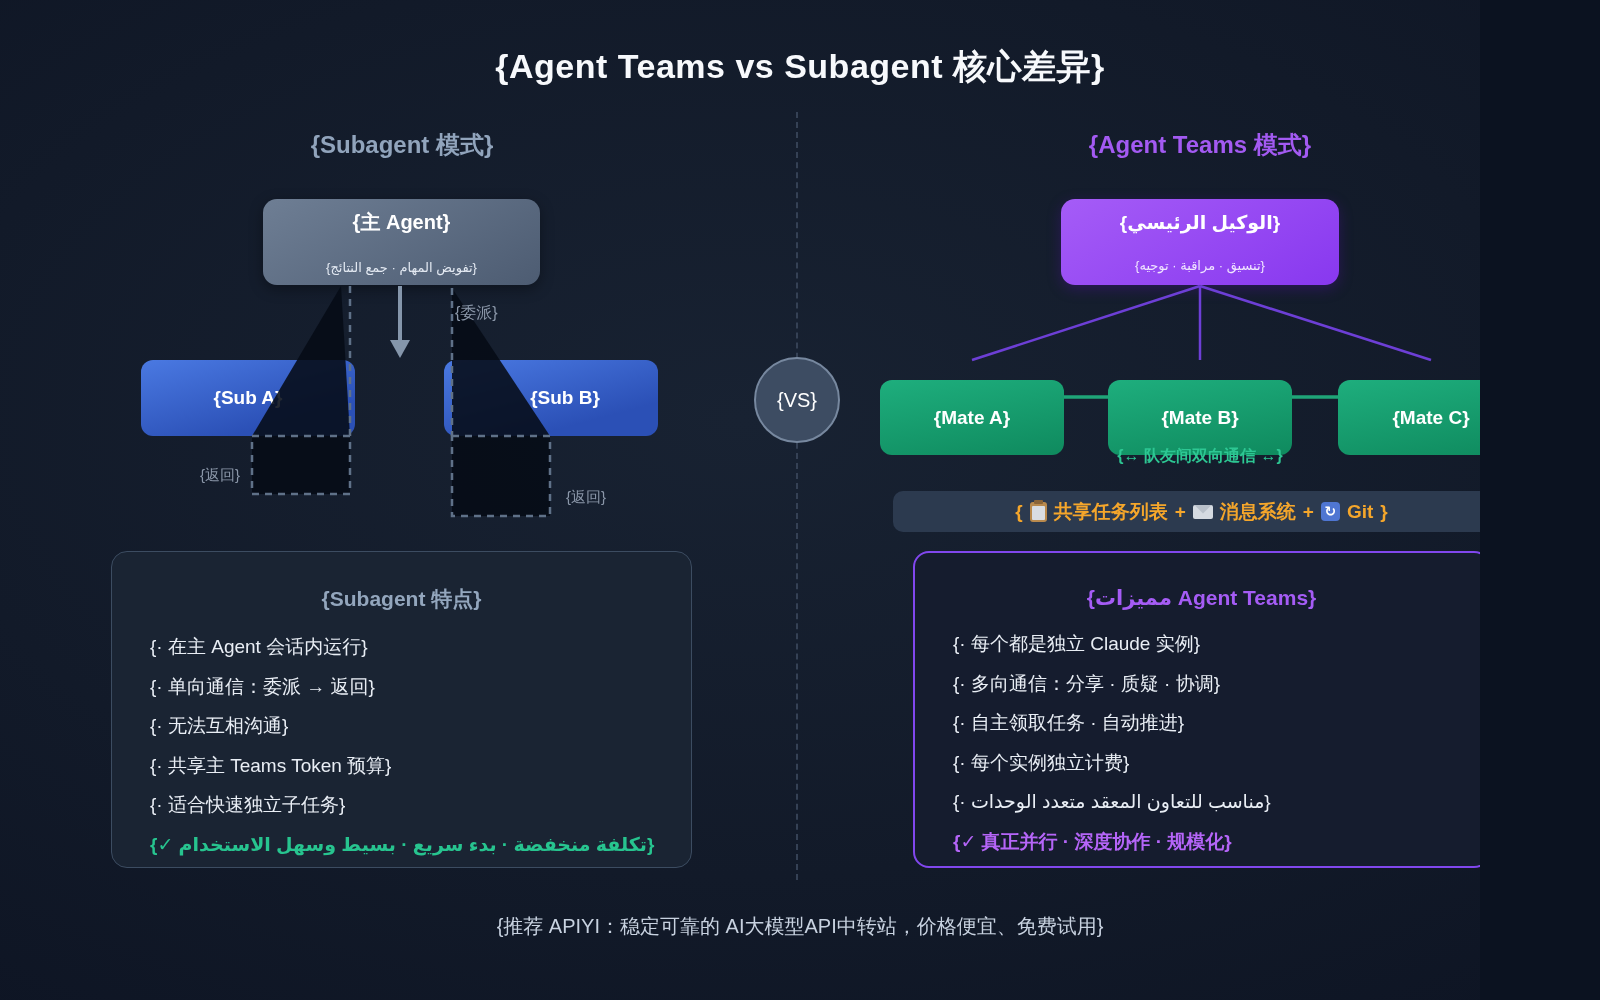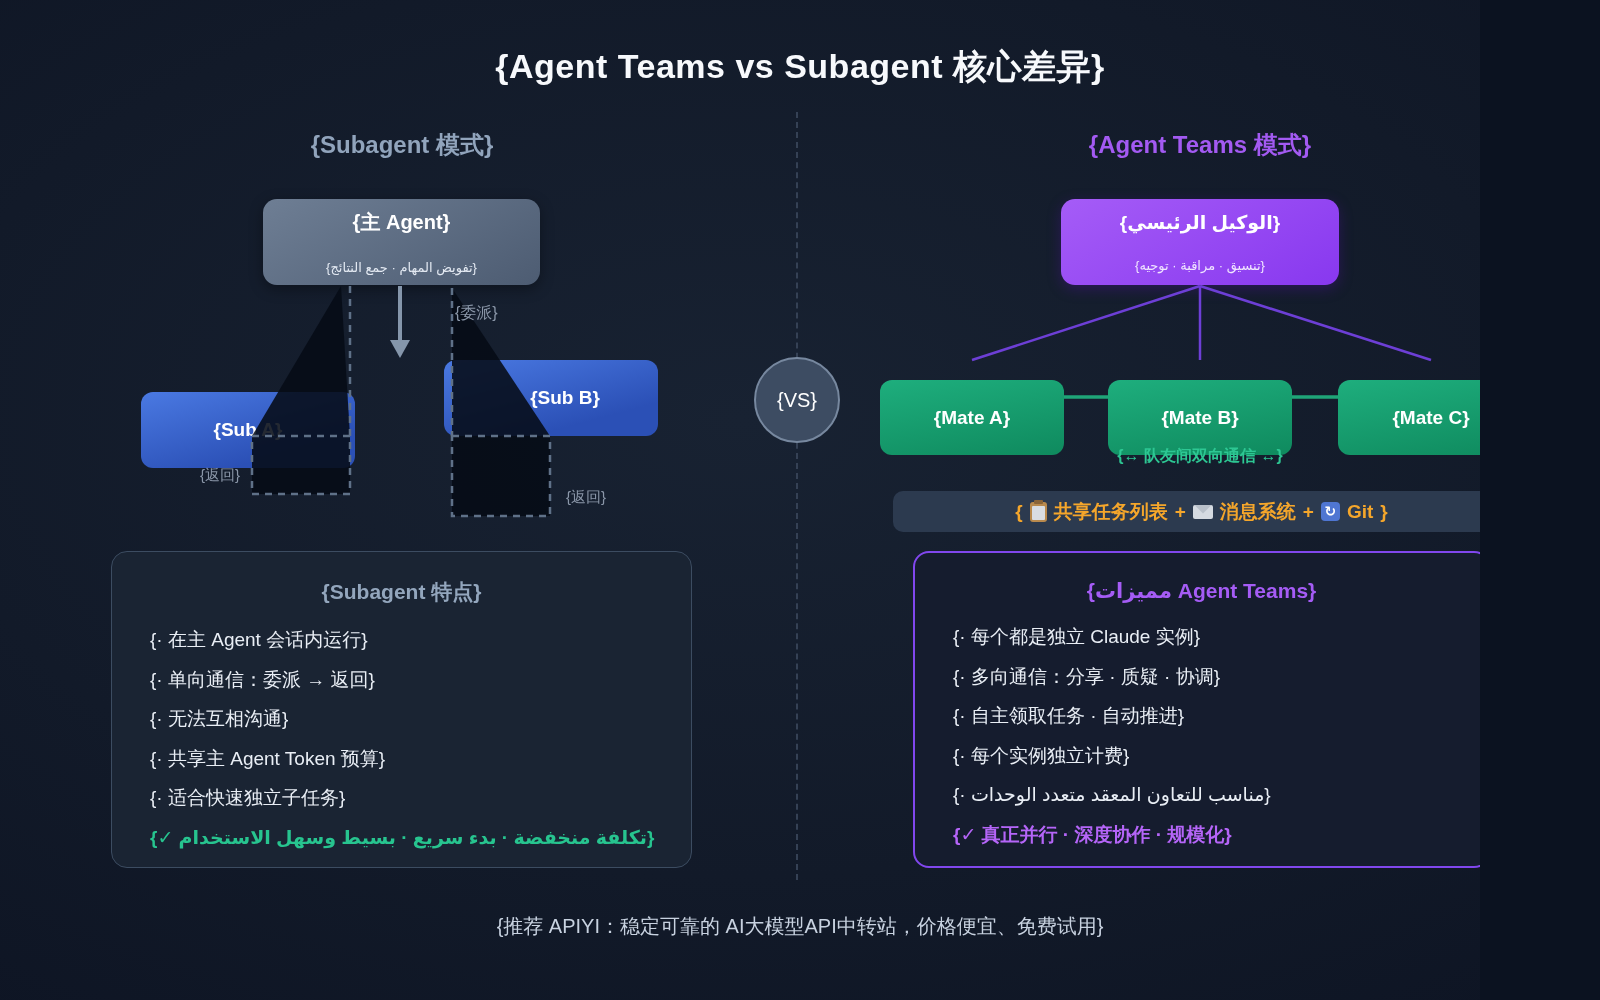--- a/index.html
+++ b/index.html
@@ -28,21 +28,21 @@
       background:linear-gradient(150deg,#6e7e94,#4d5c72);box-shadow:0 4px 14px rgba(0,0,0,.35);}
   .box-main .bt{font-size:20px;font-weight:bold;color:#fff;}
   .box-main .bs{font-size:13px;color:#e3e9f2;margin-top:7px;}
   .box-leader{left:1061px;top:199px;width:278px;height:86px;border-radius:14px;
       background:linear-gradient(150deg,#a55cf7,#8838ef);box-shadow:0 4px 14px rgba(70,20,140,.45);}
   .box-leader .bt{font-size:19px;font-weight:bold;color:#fff;}
   .box-leader .bs{font-size:13px;color:#f0e6ff;margin-top:7px;}
   .box-sub{width:214px;height:76px;border-radius:12px;top:360px;
       background:linear-gradient(165deg,#4a79e2 0%,#2b50b6 75%);
       font-size:19px;font-weight:bold;color:#fff;}
-  .sub-a{left:141px;margin-top:32px;} .sub-b{left:444px;padding-left:28px;}
+  .sub-a{left:141px;} .sub-b{left:444px;padding-left:28px;}
   .box-mate{width:184px;height:75px;border-radius:12px;top:360px;
       background:linear-gradient(170deg,#1eae7d,#0f8a5e);
       font-size:19px;font-weight:bold;color:#fff;margin-top:20px;}
   .mate-a{left:880px;} .mate-b{left:1108px;} .mate-c{left:1338px;width:186px;}
   
   .edge-lbl{font-size:15px;color:#8b97a9;}
   .lbl-delegate{left:455px;top:303px;font-size:16px;}
   .lbl-return-a{left:200px;top:466px;}
   .lbl-return-b{left:566px;top:488px;}
   
@@ -56,21 +56,21 @@
   .ic-clip::after{content:"";position:absolute;left:4px;top:-2px;width:9px;height:4px;background:#8a6437;border-radius:1px;}
   .ic-mail{width:20px;height:14px;background:#d5dae1;border-radius:2px;overflow:hidden;}
   .ic-mail::before{content:"";position:absolute;left:1px;top:-6px;width:12px;height:12px;background:#b9c0ca;
       transform:rotate(45deg);transform-origin:center;margin-left:3px;}
   .ic-sync{width:19px;height:19px;background:#4f76d2;border-radius:4px;color:#fff;
       font-size:14px;line-height:19px;text-align:center;font-weight:bold;}
   
   .panel{top:551px;width:581px;height:317px;border-radius:16px;box-sizing:border-box;padding:20px 0 0 0;}
   .panel-left{left:111px;background:#1a2433;border:1.5px solid #3c4c61;}
   .panel-right{left:913px;width:577px;background:#151c2e;border:2px solid #8147ee;}
-  .panel h3{margin:6px 0 14px 0;text-align:center;font-size:21px;}
+  .panel h3{margin:13px 0 14px 0;text-align:center;font-size:21px;}
   .panel-left h3{color:#93a6bd;}
   .panel-right h3{color:#a55cf5;}
   .panel ul{list-style:none;margin:0;padding:0 0 0 38px;}
   .panel li{font-size:19px;line-height:39.5px;color:#e9eef5;font-weight:normal;}
   .panel li.hl-green{color:#27c48f;font-weight:bold;}
   .panel li.hl-purple{color:#b565f8;font-weight:bold;}
   .footer{left:0;top:913px;width:1600px;font-size:20px;color:#c8d2e0;}
   svg{position:absolute;overflow:visible;}
 </style>
 </head>
@@ -160,21 +160,21 @@
     <span>Git</span>
     <span>}</span>
   </div>
 
   <div class="abs panel panel-left">
     <h3>{Subagent 特点}</h3>
     <ul>
       <li>{· 在主 Agent 会话内运行}</li>
       <li>{· 单向通信：委派 → 返回}</li>
       <li>{· 无法互相沟通}</li>
-      <li>{· 共享主 Agent Token 预算}</li>
+      <li>{· 共享主 Teams Token 预算}</li>
       <li>{· 适合快速独立子任务}</li>
       <li class="hl-green">{✓ تكلفة منخفضة · بدء سريع · بسيط وسهل الاستخدام}</li>
     </ul>
   </div>
 
   <div class="abs panel panel-right">
     <h3>{مميزات Agent Teams}</h3>
     <ul>
       <li>{· 每个都是独立 Claude 实例}</li>
       <li>{· 多向通信：分享 · 质疑 · 协调}</li>

